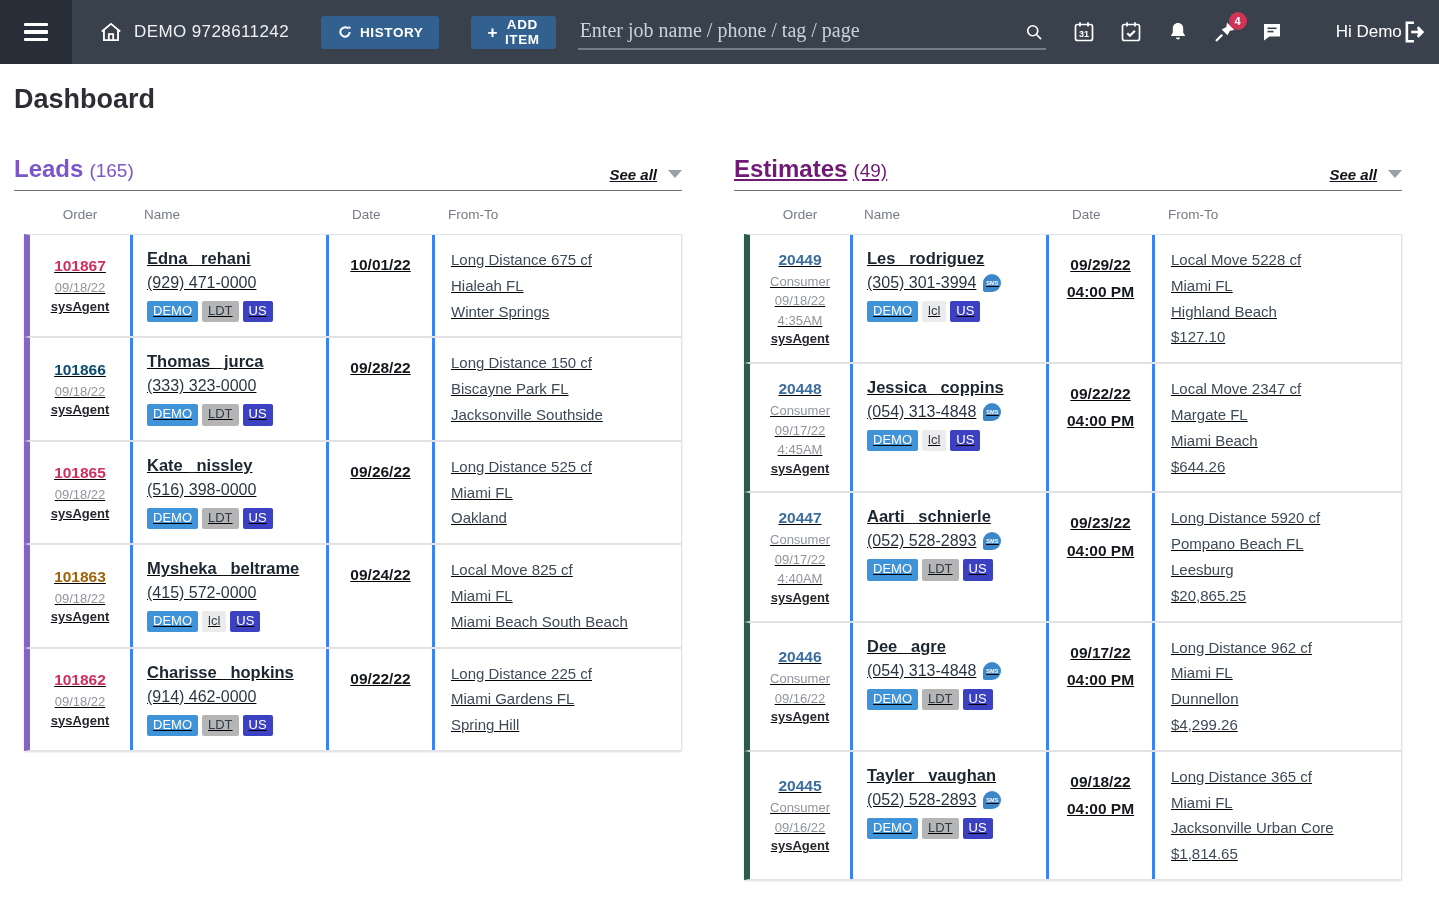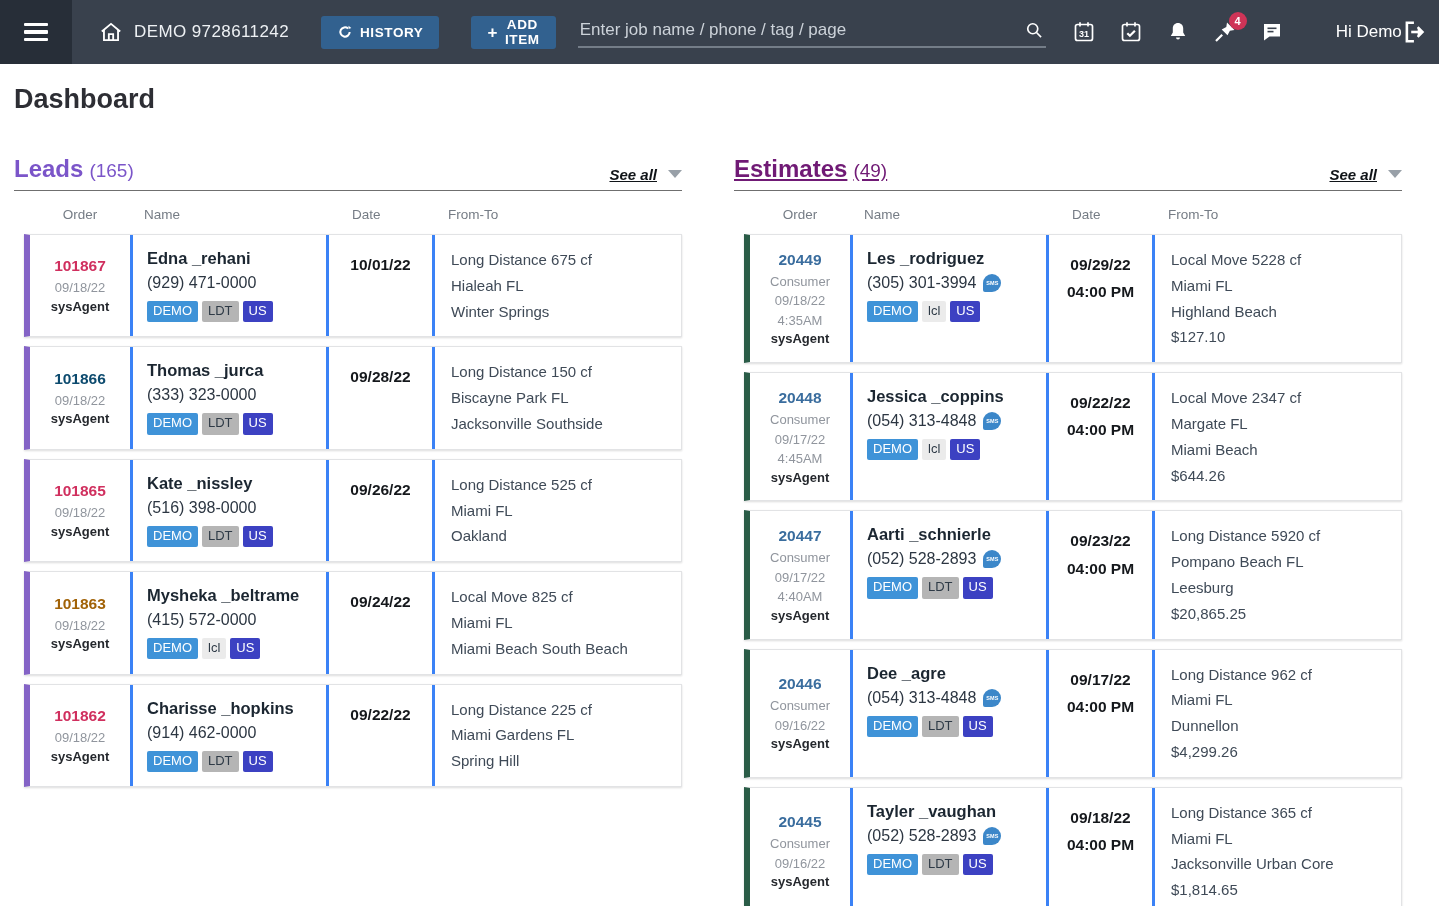--- a/index.html
+++ b/index.html
@@ -13,21 +13,21 @@
   .nav-burger span { display:block; width:24px; height:3.5px; background:#fff; border-radius:1px; }
   .nav-home { margin-left:26px; display:flex; align-items:center; cursor:pointer; }
   .brand { color:#eef1f4; font-size:17px; letter-spacing:.4px; margin-left:10px; white-space:nowrap; }
   .nav-btn { height:33px; display:flex; align-items:center; gap:7px; background:var(--btn-blue,#32618f);
              color:#fff; font-size:13.5px; font-weight:700; letter-spacing:.6px; border:none;
              border-radius:3px; padding:0 16px; margin-left:32px; cursor:pointer; }
   .nav-btn .plus { font-size:17px; font-weight:700; line-height:1; }
   .nav-search { margin-left:22px; flex:0 0 468px; position:relative; border-bottom:2px solid #747d88;
                 display:flex; align-items:center; padding-bottom:4px; }
   .nav-search input { background:transparent; border:none; outline:none; width:100%;
-                      font-size:17px; color:#eab308; font-family:Liberation Sans, sans-serif; padding:4px 30px 2px 2px; }
+                      font-size:20px; color:#eab308; font-family:Liberation Serif, serif; padding:4px 30px 2px 2px; }
   .nav-search input::placeholder { color:#ccd2d9; opacity:1; }
   .search-glyph { position:absolute; right:2px; bottom:6px; cursor:pointer; }
   .nav-icons { display:flex; align-items:center; gap:23px; margin-left:26px; }
   .nav-ic { position:relative; cursor:pointer; display:flex; }
   .badge { position:absolute; top:-8px; right:-10px; min-width:18px; height:18px; border-radius:9px;
            background:var(--badge-red,#cf3457); color:#fff; font-size:11px; font-weight:700;
            display:flex; align-items:center; justify-content:center; padding:0 4px; }
   .greeting { color:#fff; font-size:17px; margin-left:52px; white-space:nowrap; }
   .nav-logout { margin-left:auto; margin-right:18px; cursor:pointer; display:flex; }
 
@@ -49,21 +49,21 @@
   .col-heads { display:grid; grid-template-columns:100px 196px 106px 1fr;
                padding:16px 0 12px 0; margin-left:16px; color:#757c85; font-size:13.5px; }
   .col-heads .ch-order { text-align:center; }
   .col-heads .ch-name { padding-left:14px; }
   .col-heads .ch-date { padding-left:26px; }
   .col-heads .ch-fromto { padding-left:16px; }
 
   .rows { margin-left:10px; }
   .row-card { display:grid; grid-template-columns:100px 196px 106px 1fr; background:#fff;
               border:1px solid #e2e3e5; border-left:6px solid #888;
-              box-shadow:0 1px 2px rgba(0,0,0,.14); margin-bottom:9px; cursor:pointer; }
+              box-shadow:0 1px 2px rgba(0,0,0,.14); cursor:pointer;text-decoration:underline; }
   .cell { padding:12px; }
   .cell + .cell { border-left:3px solid #3b82f6; }
   .cell-order { display:flex; flex-direction:column; justify-content:center; align-items:center;
                 text-align:center; padding:8px 4px; }
   .order-num { font-size:15.5px; font-weight:700; margin-bottom:3px; }
   .order-sub { font-size:13px; color:#90959d; line-height:1.5; }
   .order-agent { font-size:13px; font-weight:700; color:#25282d; margin-top:1px; }
   .cell-name { padding:14px; }
   .cust-name { font-size:16.5px; font-weight:700; color:#1b2631; margin-bottom:6px; }
   .cust-phone { font-size:16px; color:#2c3642; display:flex; align-items:center; gap:7px; }

